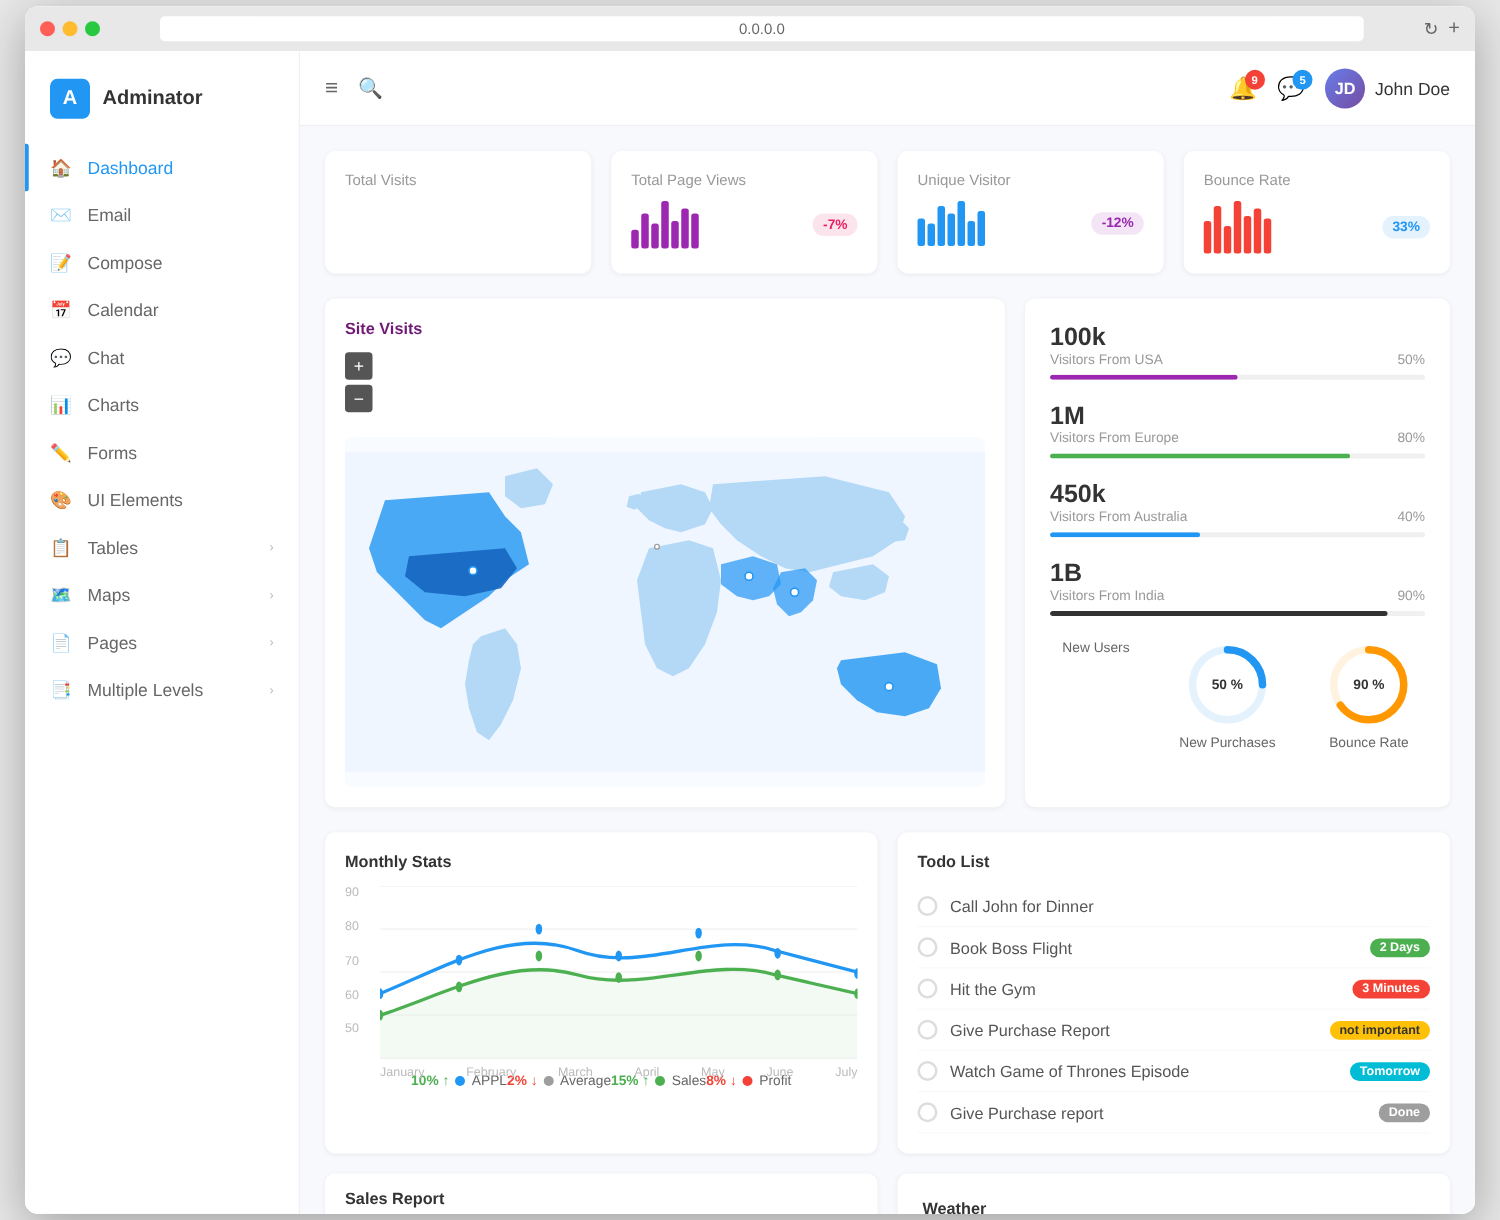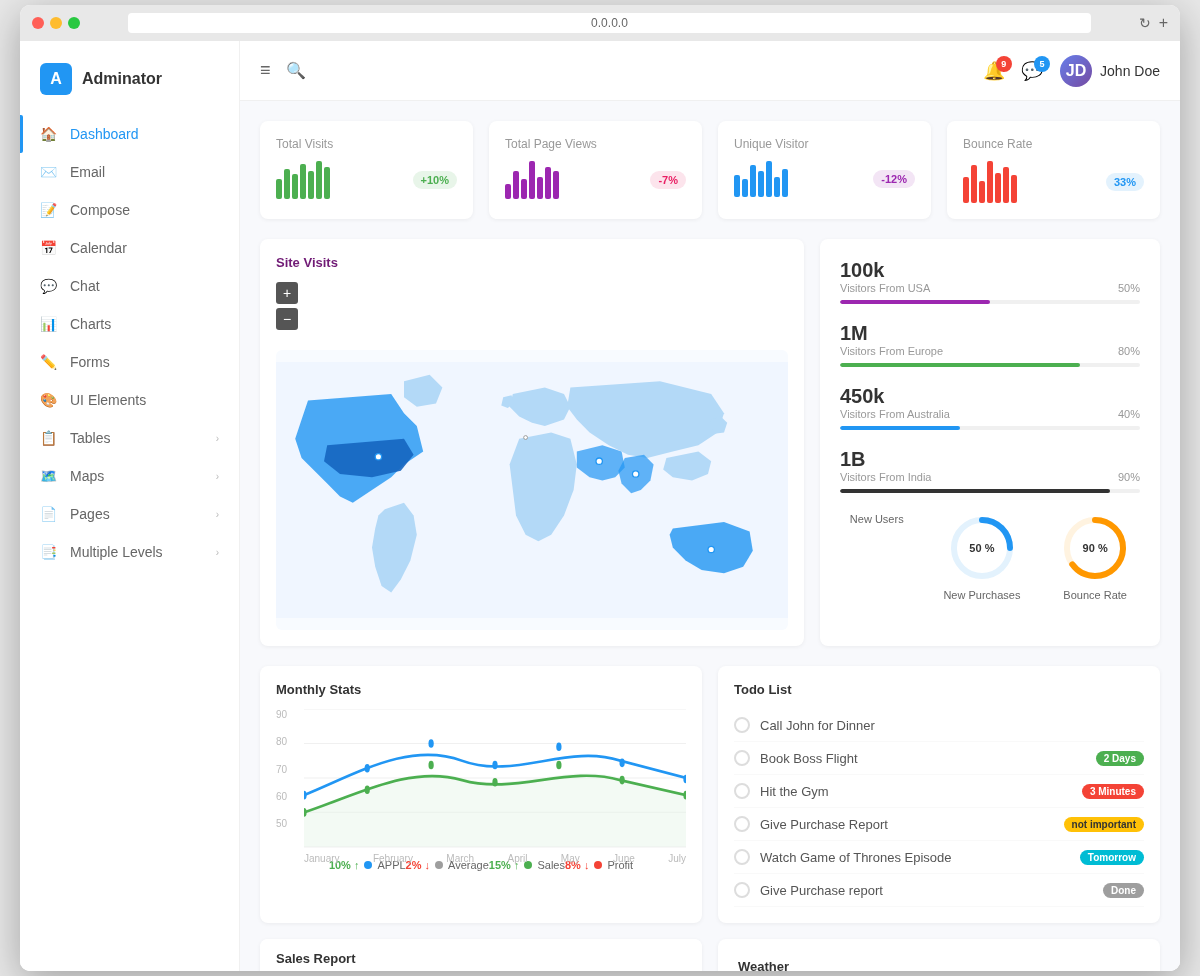--- a/index.html
+++ b/index.html
@@ -35,21 +35,21 @@
     
     .header { background: #fff; padding: 0 20px; height: 60px; display: flex; align-items: center; justify-content: space-between; border-bottom: 1px solid #f0f0f0; }
     .header-left { display: flex; align-items: center; gap: 16px; }
     .menu-icon { font-size: 18px; color: #666; cursor: pointer; }
     .search-icon-btn { font-size: 16px; color: #666; cursor: pointer; }
     .header-right { display: flex; align-items: center; gap: 16px; }
     .notif-btn { position: relative; cursor: pointer; color: #666; font-size: 18px; }
     .badge { position: absolute; top: -4px; right: -6px; background: #f44336; color: white; border-radius: 50%; width: 16px; height: 16px; font-size: 9px; display: flex; align-items: center; justify-content: center; font-weight: bold; }
     .badge-blue { background: #2196F3; }
     .user-info { display: flex; align-items: center; gap: 8px; cursor: pointer; }
-    .avatar { width: 32px; height: 32px; border-radius: 50%; background: linear-gradient(135deg, #667eea, #764ba2); display: flex; align-items: center; justify-content: center; color: white; font-size: 16px; font-weight: bold; overflow: hidden; }
+    .avatar { width: 32px; height: 32px; border-radius: 50%; background: linear-gradient(135deg, #667eea, #764ba2); display: flex; align-items: center; justify-content: center; color: white; font-size: 13px; font-weight: bold; overflow: hidden; }
     .user-name { font-size: 14px; color: #333; font-weight: 500; }
     
     
     .content { padding: 20px; }
     
     
     .stats-row { display: grid; grid-template-columns: repeat(4, 1fr); gap: 16px; margin-bottom: 20px; }
     .stat-card { background: #fff; border-radius: 8px; padding: 16px; box-shadow: 0 1px 4px rgba(0,0,0,0.06); }
     .stat-title { font-size: 12px; color: #999; margin-bottom: 10px; }
     .stat-body { display: flex; align-items: center; justify-content: space-between; }
@@ -221,32 +221,20 @@
             <span class="user-name">John Doe</span>
           </div>
         </div>
       </div>
 
       <div class="content">
 
         <div class="stats-row">
           <div class="stat-card">
             <div class="stat-title">Total Visits</div>
-            <div class="stat-body">
-              <div class="stat-bars">
-                <div class="stat-bar" style="height:20px;background:#4caf50;"></div>
-                <div class="stat-bar" style="height:30px;background:#4caf50;"></div>
-                <div class="stat-bar" style="height:25px;background:#4caf50;"></div>
-                <div class="stat-bar" style="height:35px;background:#4caf50;"></div>
-                <div class="stat-bar" style="height:28px;background:#4caf50;"></div>
-                <div class="stat-bar" style="height:38px;background:#4caf50;"></div>
-                <div class="stat-bar" style="height:32px;background:#4caf50;"></div>
-              </div>
-              <span class="stat-badge badge-green">+10%</span>
-            </div>
           </div>
           <div class="stat-card">
             <div class="stat-title">Total Page Views</div>
             <div class="stat-body">
               <div class="stat-bars">
                 <div class="stat-bar" style="height:15px;background:#9c27b0;"></div>
                 <div class="stat-bar" style="height:28px;background:#9c27b0;"></div>
                 <div class="stat-bar" style="height:20px;background:#9c27b0;"></div>
                 <div class="stat-bar" style="height:38px;background:#9c27b0;"></div>
                 <div class="stat-bar" style="height:22px;background:#9c27b0;"></div>

